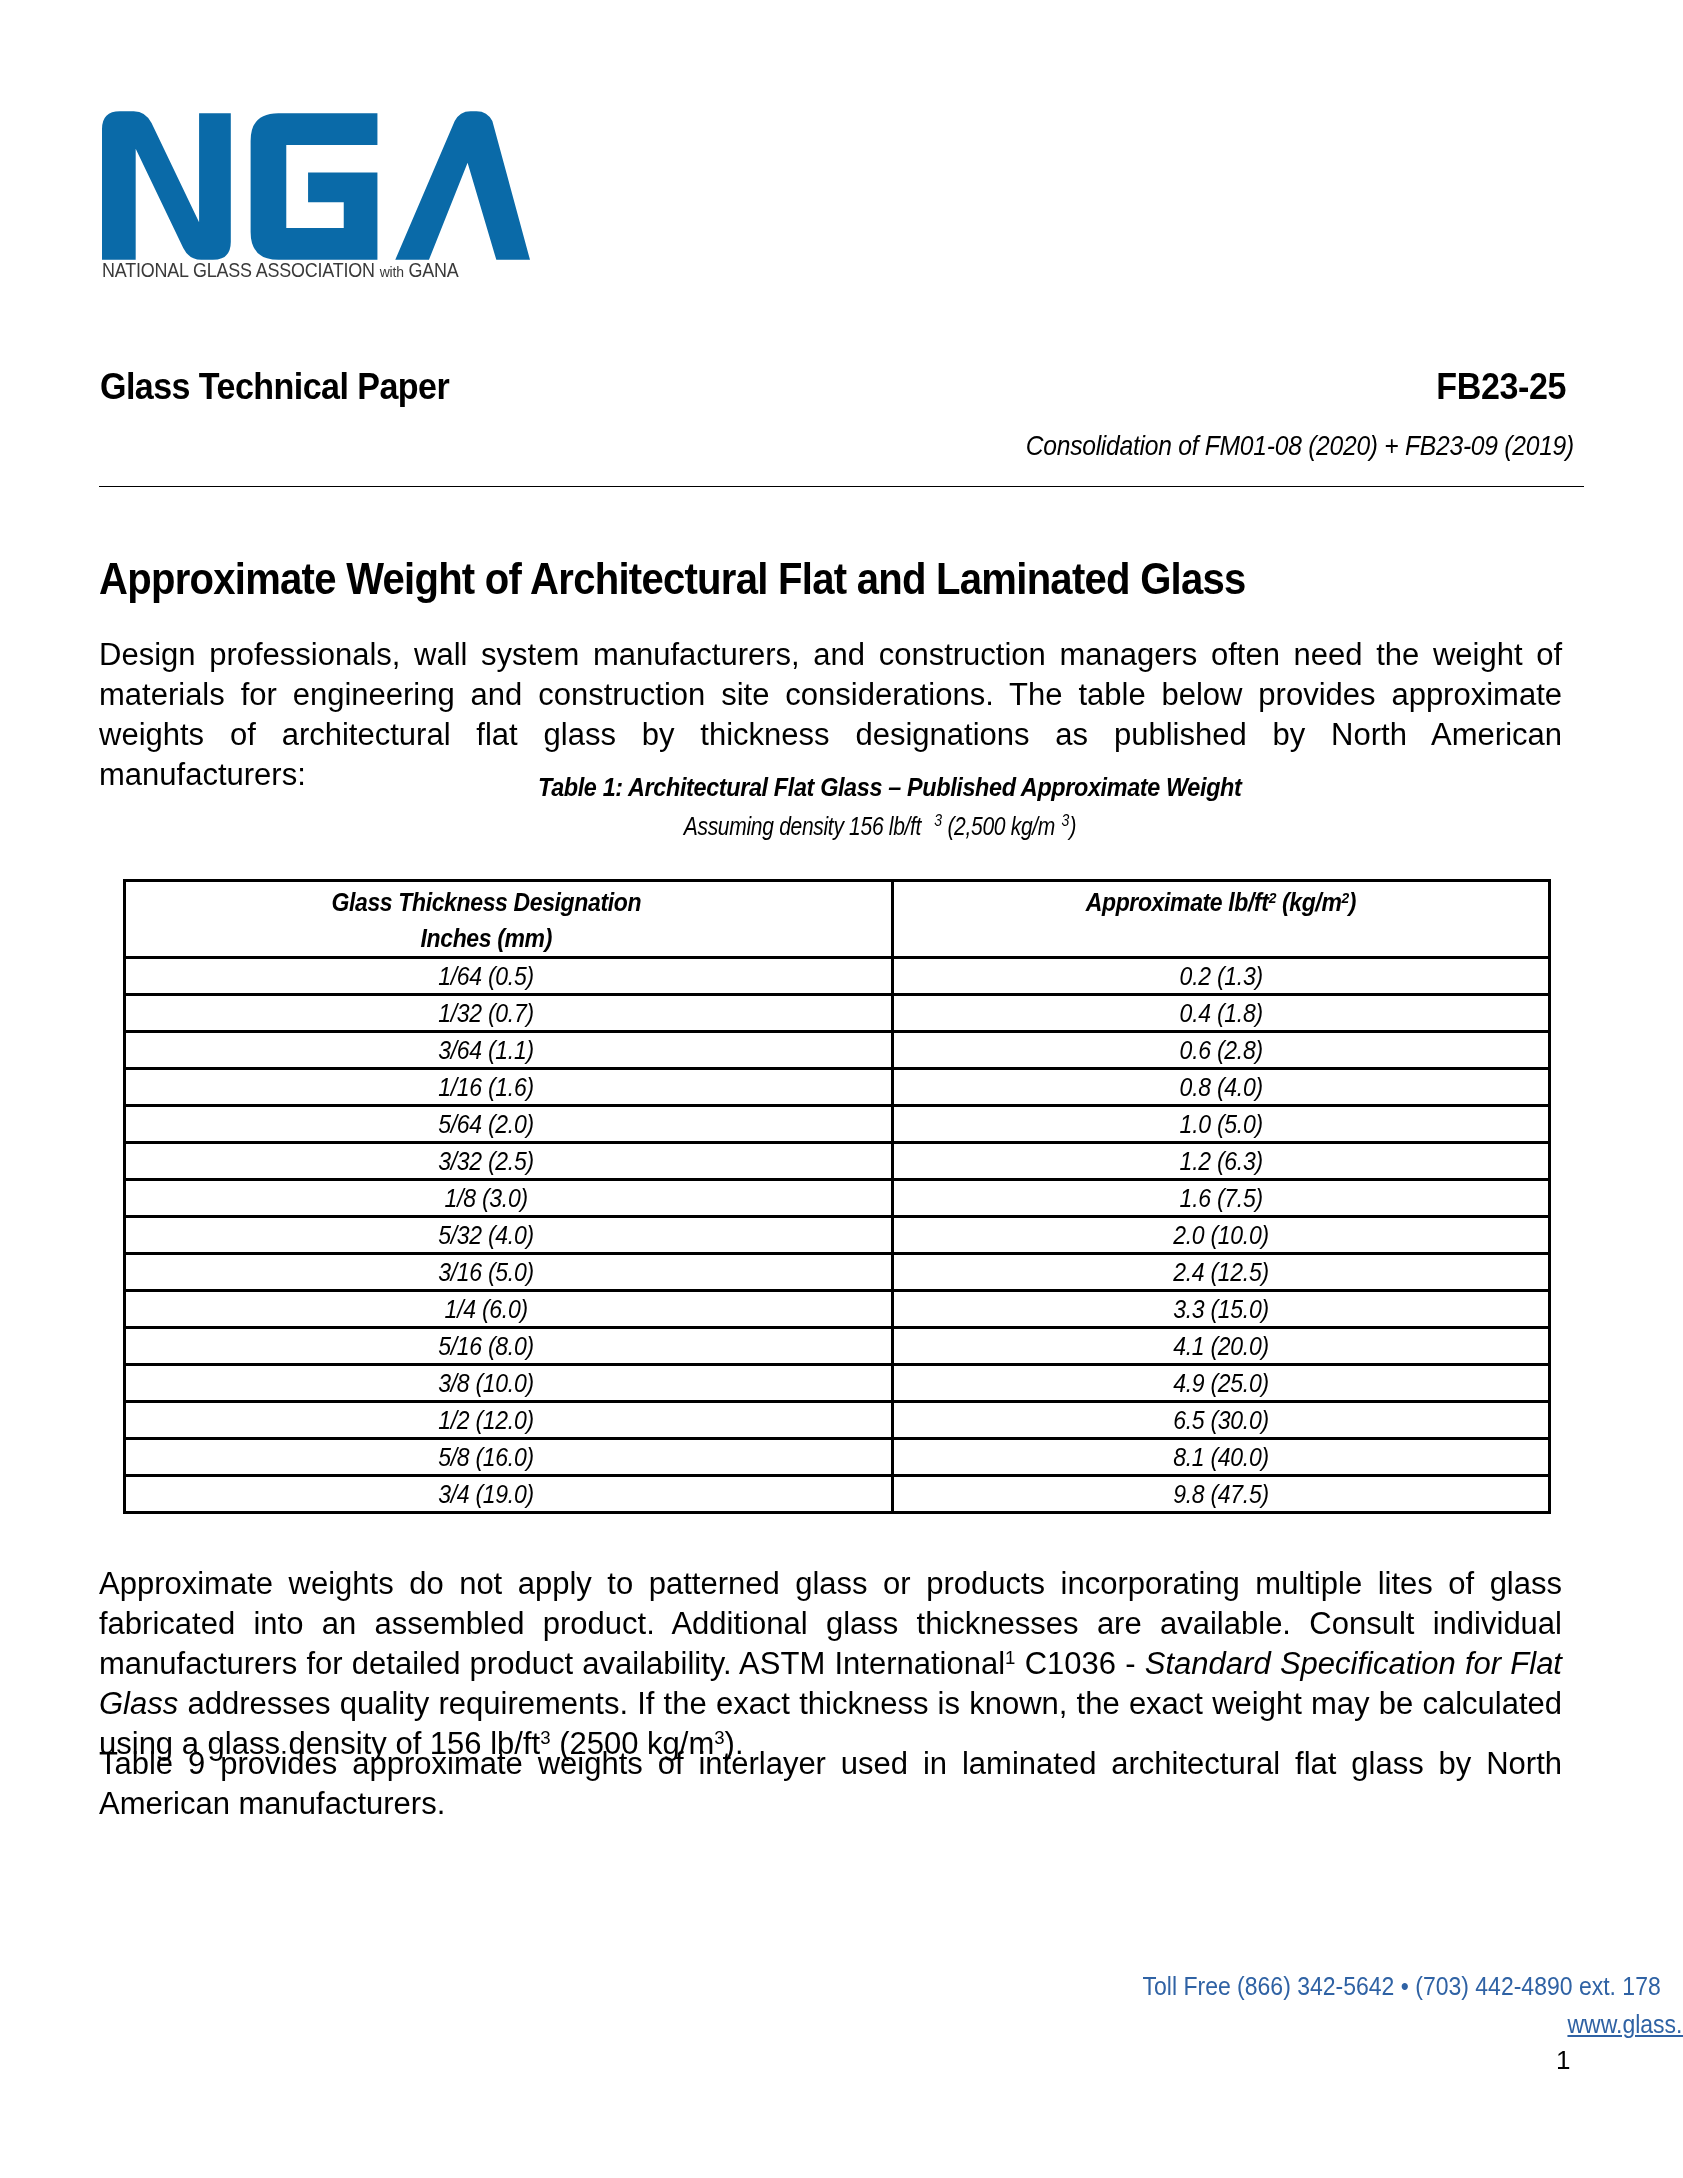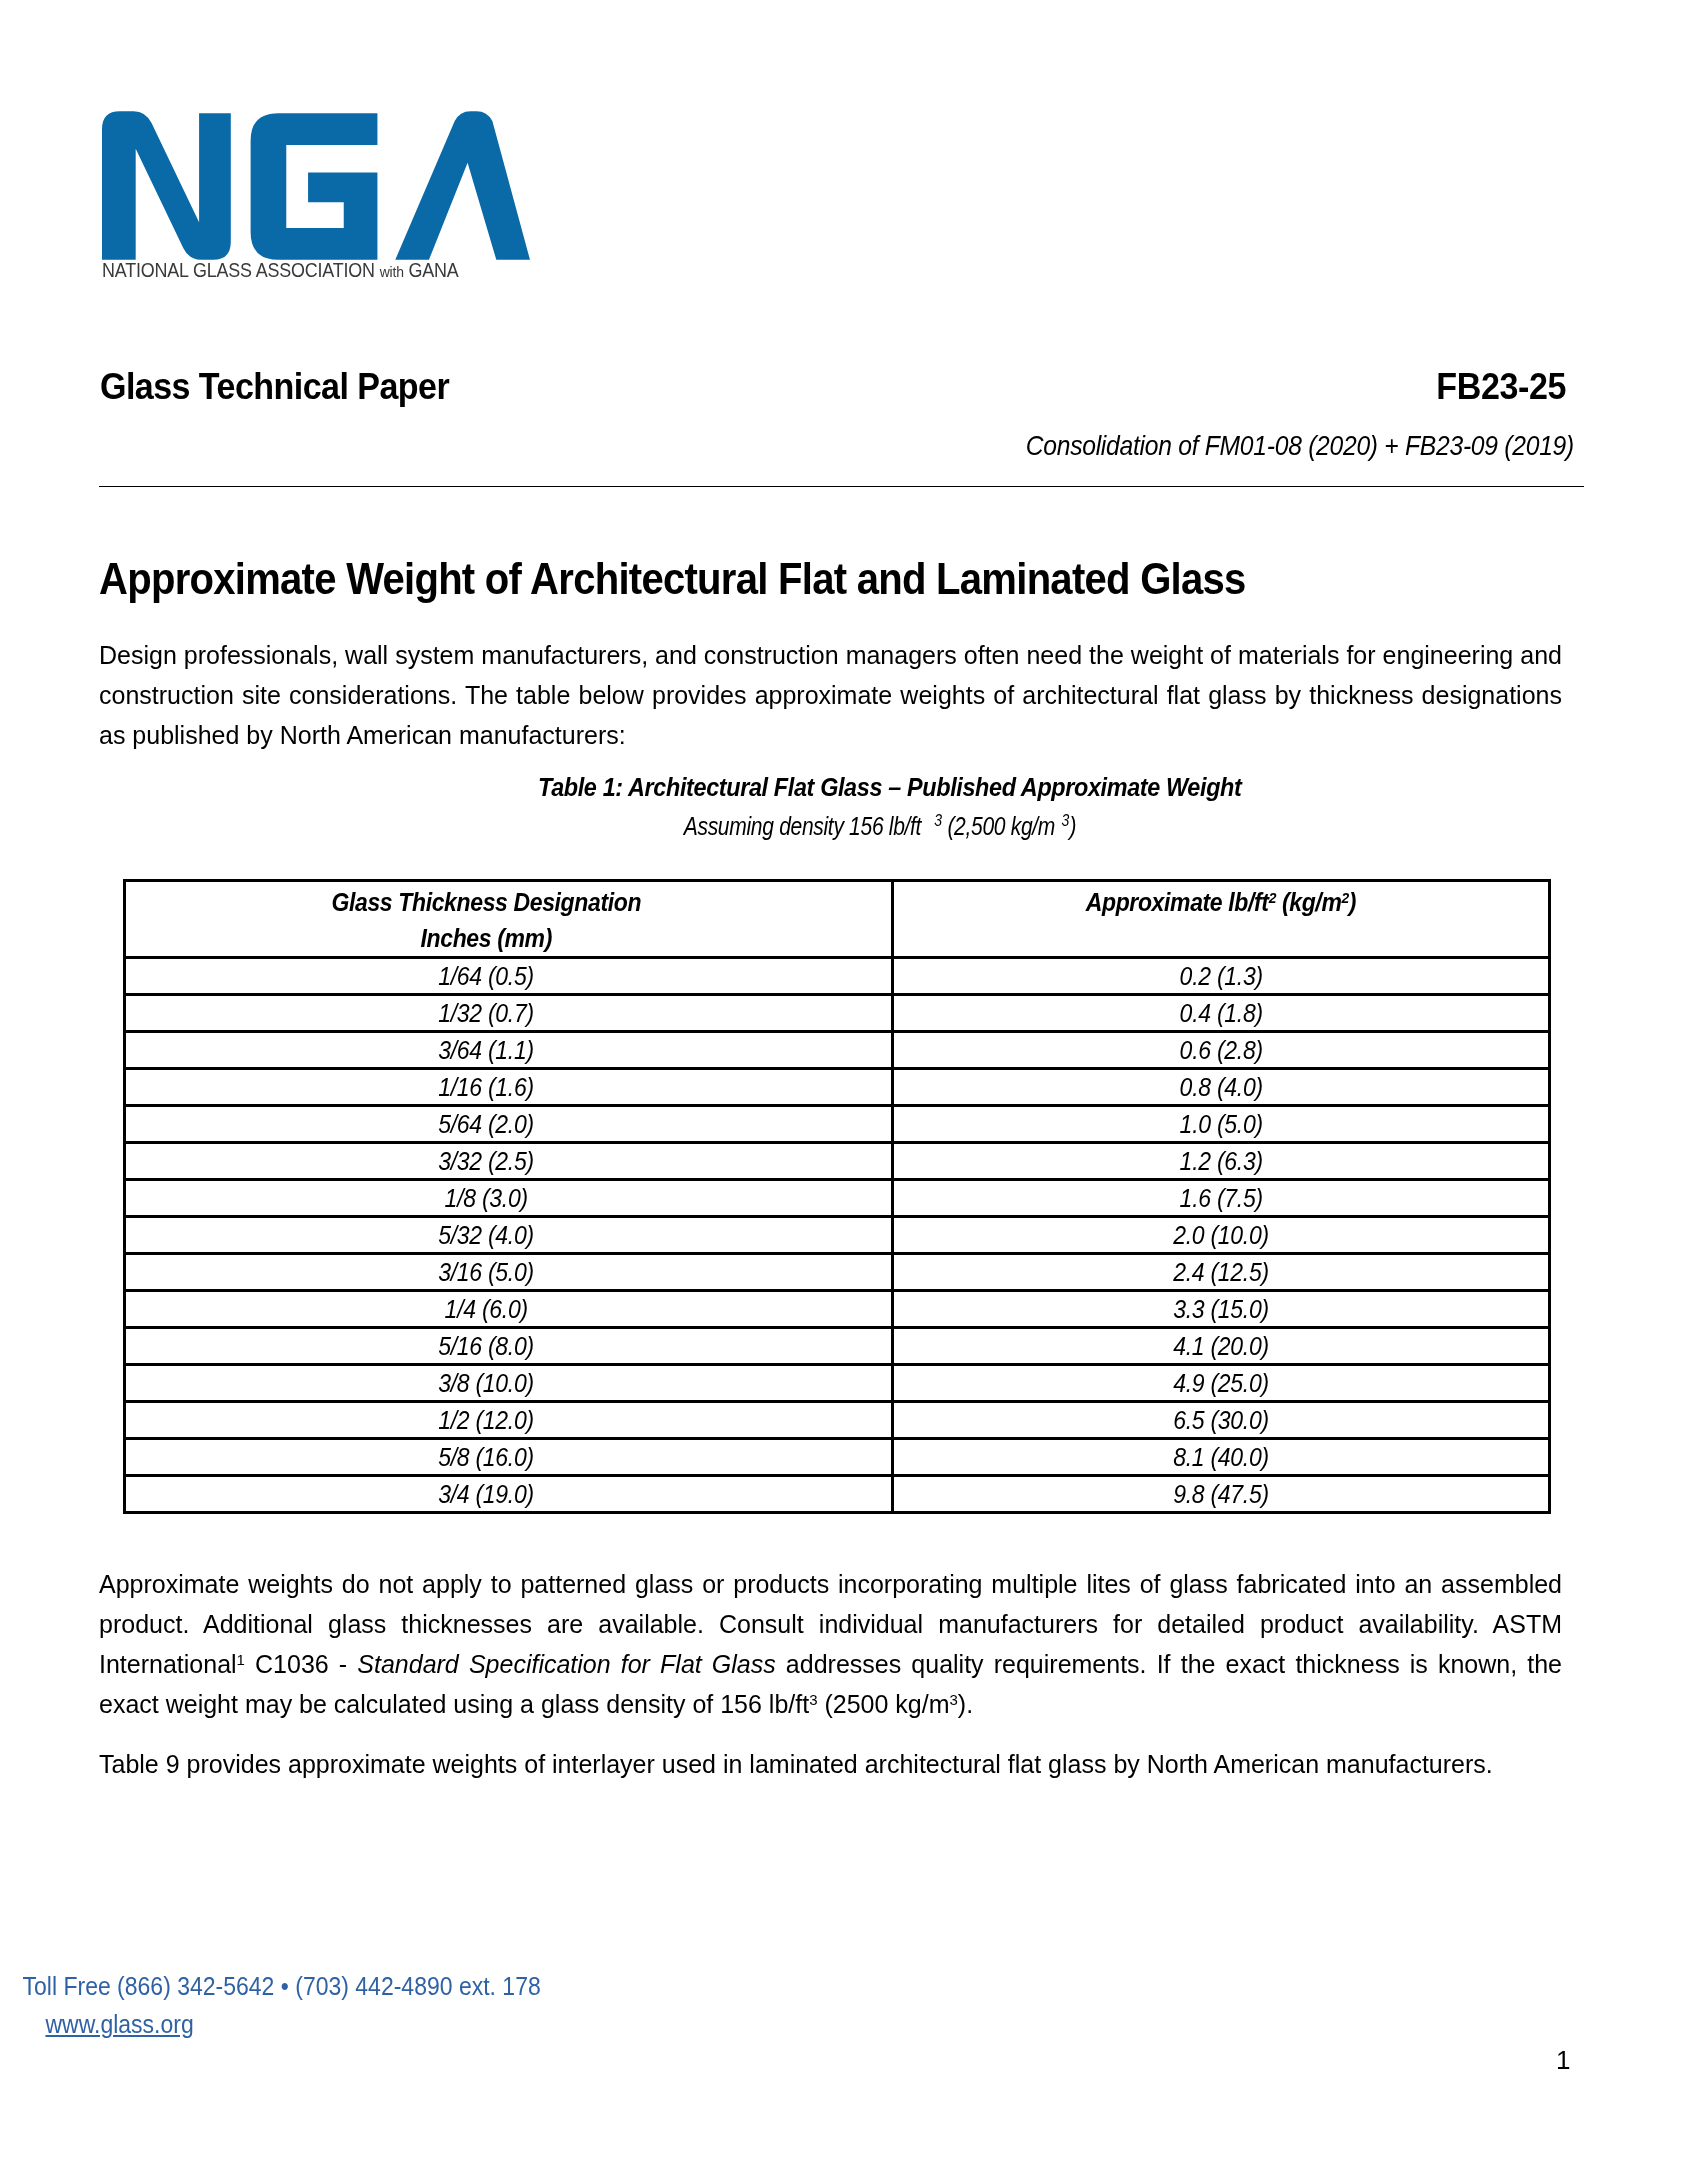--- a/index.html
+++ b/index.html
@@ -16,40 +16,40 @@
   .doc-type { left:100px; top:366px; font-size:37px; font-weight:bold; letter-spacing:-0.6px;
               transform:scaleX(0.92); transform-origin:left top; white-space:nowrap; }
   .doc-code { right:117px; top:366px; font-size:37px; font-weight:bold; letter-spacing:-0.4px;
               transform:scaleX(0.92); transform-origin:right top; white-space:nowrap; }
   .doc-sub { right:109px; top:430px; font-size:28px; font-style:italic; letter-spacing:-0.3px;
              transform:scaleX(0.88); transform-origin:right top; white-space:nowrap; }
   .rule { left:99px; top:486px; width:1485px; height:0; border-top:1.5px solid #000; }
   
   .title { left:99px; top:554px; font-size:44px; font-weight:bold; letter-spacing:-0.8px;
            transform:scaleX(0.91); transform-origin:left top; white-space:nowrap; }
-  .para { left:99px; width:1463px; font-size:25px; line-height:40px; text-align:justify; text-align-last:left; }
+  .para { left:99px; width:1463px; font-size:31px; line-height:40px; text-align:justify; text-align-last:left; }
   .p1 { top:635px; }
   .caption1 { left:0; width:1683px; top:772px; text-align:center; font-size:26px; font-weight:bold; font-style:italic;
               letter-spacing:-0.4px;padding-left:48px; }
   .caption2 { left:0; width:1683px; top:811px; text-align:center; font-size:26px; font-style:italic; letter-spacing:-0.4px;margin-left:32px; }
   .caption1 span, .caption2 span { display:inline-block; transform:scaleX(0.9); }
   sup { font-size:0.6em; line-height:0; vertical-align:0.55em; }
   
   table.glass { position:absolute; left:123px; top:879px; width:1426px; border-collapse:collapse; table-layout:fixed;font-style:italic; }
   table.glass td, table.glass th { border:3px solid #000; text-align:center; font-size:25px; padding:0; }
   table.glass th { height:68px; font-weight:bold; vertical-align:top; line-height:36px; padding-top:2px; letter-spacing:-0.4px; }
   table.glass td { height:32px; line-height:34px; vertical-align:bottom; letter-spacing:-0.3px; }
   table.glass col.c1 { width:768px; }
   table.glass col.c2 { width:657px; }
   .cell-in { display:inline-block; transform:scaleX(0.92); }
   .td-left .cell-in { margin-left:-45px; }
   .p2 { top:1564px; }
   .p3 { top:1744px; }
   
-  .footer { left:0; width:1683px; text-align:left; color:#2f62a4; font-size:25px; }
+  .footer { left:0; width:1683px; text-align:right; color:#2f62a4; font-size:25px; }
   .footer-phone { top:1972px; }
   .footer-link { top:2010px;padding-left:39px; }
   .footer-link a { color:#2f62a4; text-decoration:underline; }
   .footer span.sq { display:inline-block; transform:scaleX(0.92); }
   .page-num { left:1556px; top:2045px; font-size:26px; }
 </style>
 </head>
 <body>
 
 <div id="logo" class="abs">

